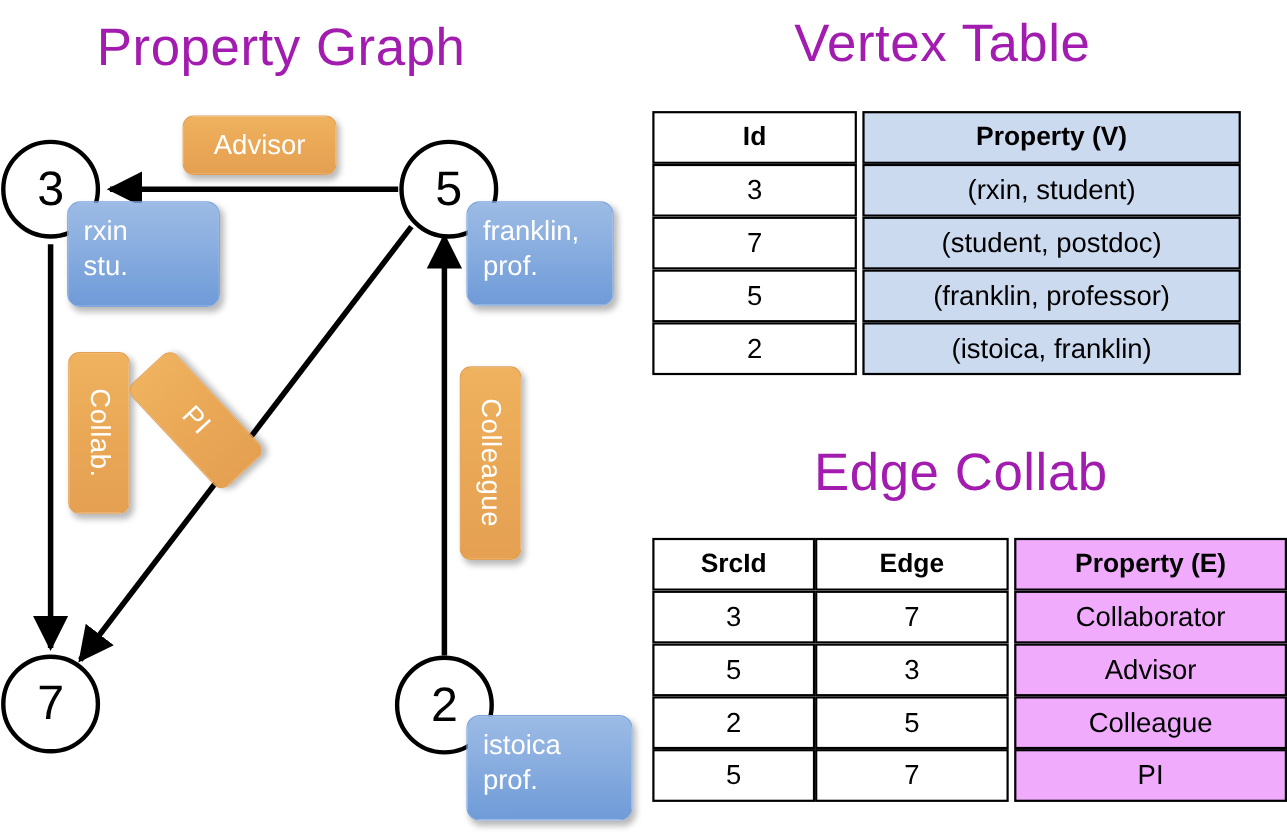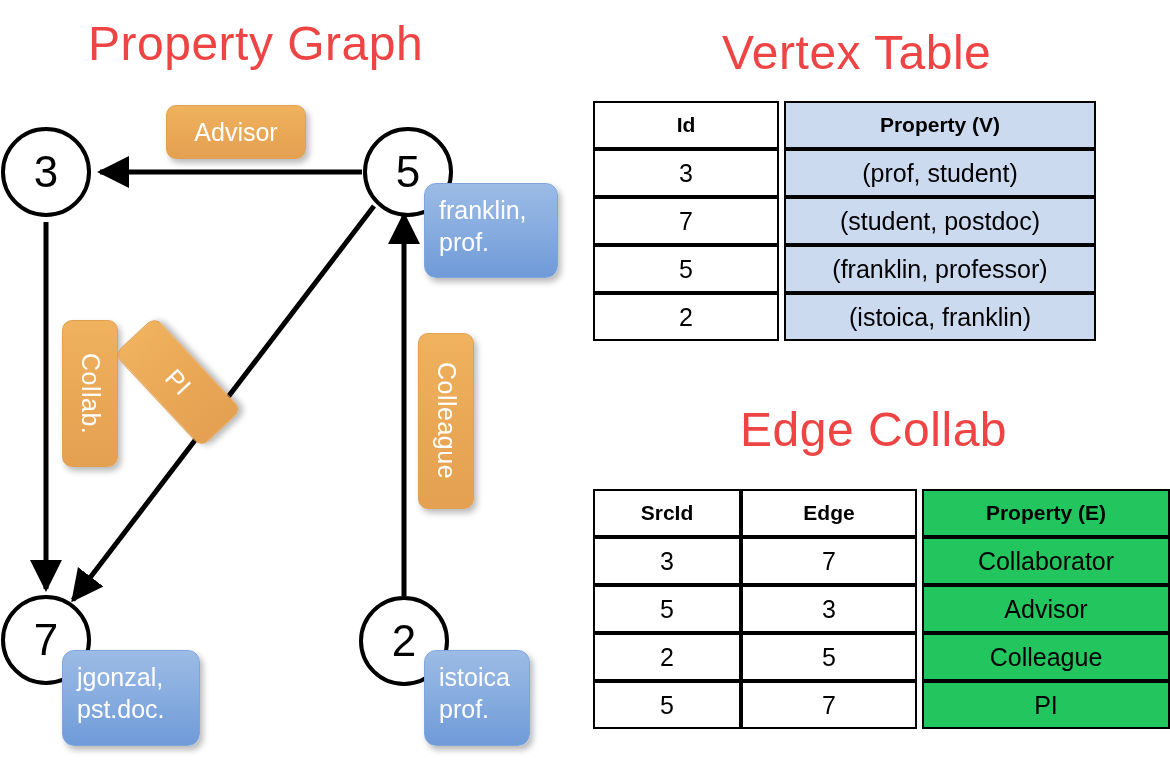--- a/index.html
+++ b/index.html
@@ -16,25 +16,25 @@
     color: #000;
   }
 
   
   .title {
     position: absolute;
     font-family: "Liberation Sans", sans-serif;
     font-weight: 300;
     font-size: 48px;
     letter-spacing: 0.5px;
-    color: #ef4444;
+    color: #a21caf;
     white-space: nowrap;
   }
   #title-property-graph { left: 88px;  top: 16px; }
-  #title-vertex-table   { left: 722px; top: 12px; margin-top: 13px; }
+  #title-vertex-table   { left: 722px; top: 12px; }
   #title-edge-table     { left: 740px; top: 402px; }
 
   
   #graph-panel {
     position: absolute;
     left: 0; top: 0;
     width: 580px; height: 760px;
   }
   #graph-edges {
     position: absolute;
@@ -76,21 +76,21 @@
     font-weight: 400;
     padding: 10px 14px 12px 14px;
     box-sizing: border-box;
     line-height: 1.28;
     z-index: 4;
     font-family: "Liberation Sans", sans-serif;
   }
   #prop-3 { left: 61px;  top: 183px; width: 139px; height: 96px; }
   #prop-5 { left: 424px; top: 183px; width: 134px; height: 95px; }
   #prop-7 { left: 62px;  top: 650px; width: 138px; height: 96px; }
-  #prop-2 { left: 424px; top: 650px; width: 106px; height: 96px; }
+  #prop-2 { left: 424px; top: 650px; width: 151px; height: 96px; }
 
   
   .edge-label {
     position: absolute;
     border-radius: 10px;
     background: linear-gradient(to bottom, #efb25f 0%, #eaa957 45%, #e5a052 100%);
     border: 1px solid #e2a052;
     box-shadow: 3px 4px 6px rgba(0,0,0,0.28);
     color: #ffffff;
     font-size: 25px;
@@ -134,33 +134,33 @@
     border: 2px solid #000;
     padding: 0;
     text-align: center;
     vertical-align: middle;
     font-weight: 400;
     font-size: 25px;
     background: #ffffff;
     height: 48px;
     box-sizing: border-box;
   }
-  .tbl th { font-weight: 700; font-size: 21px; }
+  .tbl th { font-weight: 700; font-size: 24px; }
   .tbl .sep { border: none; background: transparent; width: 5px; height: 100%; }
 
   #vertex-table { left: 593px; top: 101px; }
   #vertex-table .c-id   { width: 186px; }
-  #vertex-table .c-prop { width: 312px; }
+  #vertex-table .c-prop { width: 344px; }
   #vertex-table .fill   { background: #ccdaef; }
 
   #edge-table { left: 593px; top: 489px; }
   #edge-table .c-src  { width: 148px; }
   #edge-table .c-dst  { width: 176px; }
   #edge-table .c-prop { width: 248px; }
-  #edge-table .fill   { background: #22c55e; }
+  #edge-table .fill   { background: #f0abfc; }
 </style>
 </head>
 <body>
 
 <div class="title" id="title-property-graph">Property Graph</div>
 
 <div class="title" id="title-vertex-table">Vertex Table</div>
 
 <div class="title" id="title-edge-table">Edge Collab</div>
 
@@ -188,28 +188,28 @@
   <div class="vnode" id="vnode-5">
     <span>5</span>
   </div>
   <div class="vnode" id="vnode-7">
     <span>7</span>
   </div>
   <div class="vnode" id="vnode-2">
     <span>2</span>
   </div>
 
+  <div class="prop-box" id="prop-3">
+    <div>rxin</div>
+    <div>stu.</div>
+  </div>
   <div class="prop-box" id="prop-5">
     <div>franklin,</div>
     <div>prof.</div>
   </div>
-  <div class="prop-box" id="prop-7">
-    <div>jgonzal,</div>
-    <div>pst.doc.</div>
-  </div>
   <div class="prop-box" id="prop-2">
     <div>istoica</div>
     <div>prof.</div>
   </div>
 
   <div class="edge-label" id="elabel-advisor">
     <span>Advisor</span>
   </div>
   <div class="edge-label" id="elabel-collab">
     <span class="vtext">Collab.</span>
@@ -227,21 +227,21 @@
     <tr>
       <th class="c-id">Id</th>
       <td class="sep"></td>
       <th class="c-prop fill">Property (V)</th>
     </tr>
   </thead>
   <tbody>
     <tr>
       <td class="c-id">3</td>
       <td class="sep"></td>
-      <td class="c-prop fill">(prof, student)</td>
+      <td class="c-prop fill">(rxin, student)</td>
     </tr>
     <tr>
       <td class="c-id">7</td>
       <td class="sep"></td>
       <td class="c-prop fill">(student, postdoc)</td>
     </tr>
     <tr>
       <td class="c-id">5</td>
       <td class="sep"></td>
       <td class="c-prop fill">(franklin, professor)</td>

